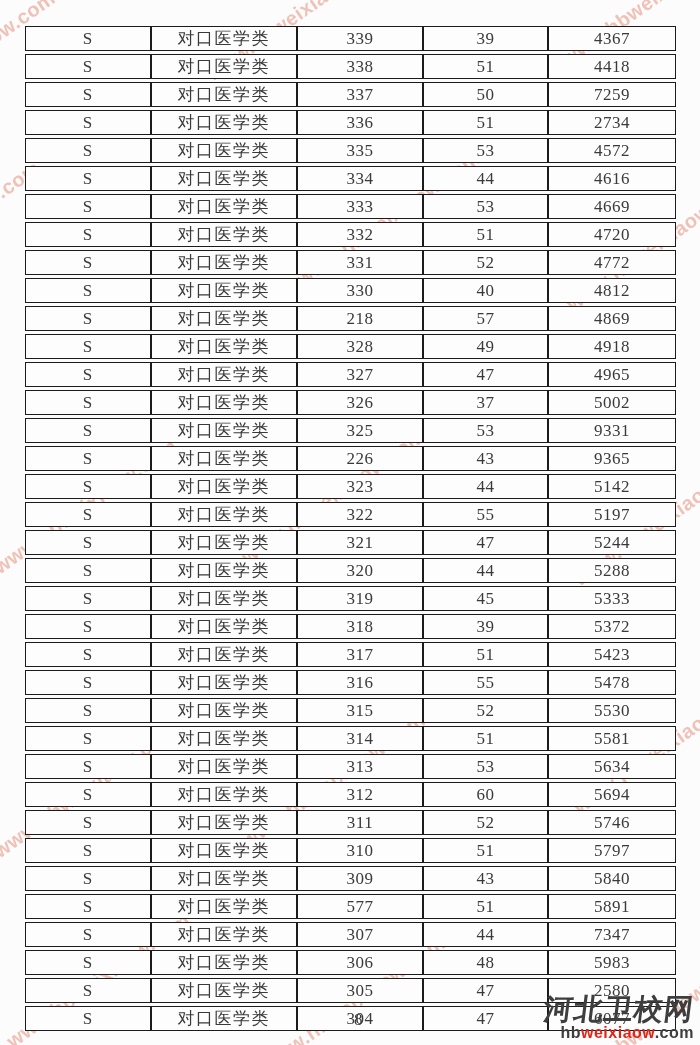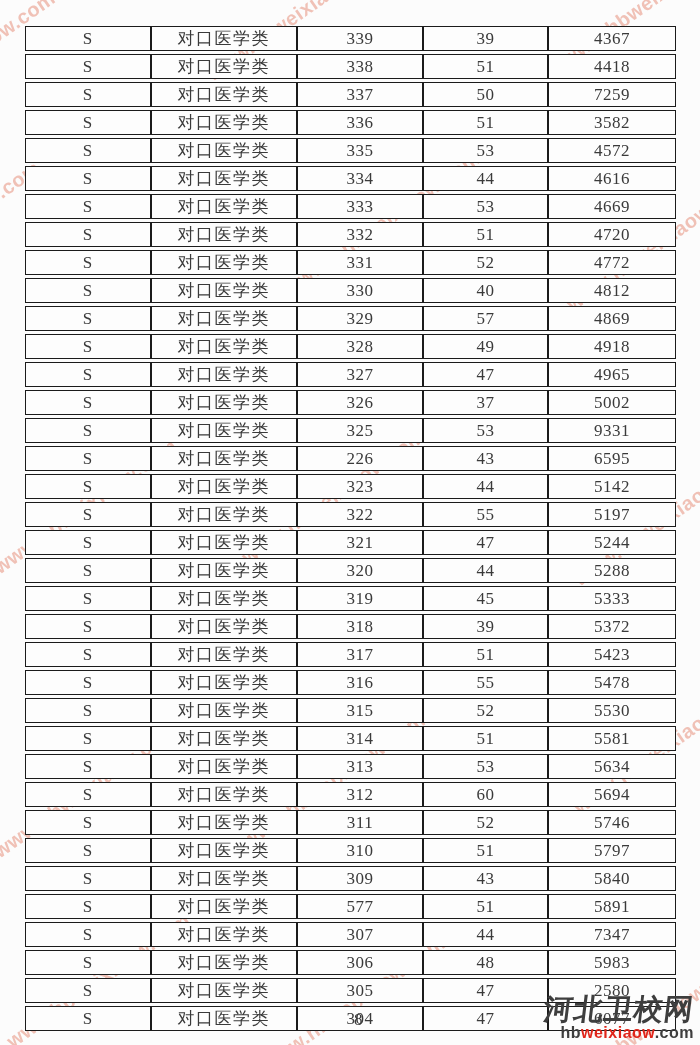--- a/index.html
+++ b/index.html
@@ -118,21 +118,21 @@
           <td class="category">对口医学类</td>
           <td>337</td>
           <td>50</td>
           <td>7259</td>
         </tr>
         <tr>
           <td>S</td>
           <td class="category">对口医学类</td>
           <td>336</td>
           <td>51</td>
-          <td>3582</td>
+          <td>2734</td>
         </tr>
         <tr>
           <td>S</td>
           <td class="category">对口医学类</td>
           <td>335</td>
           <td>53</td>
           <td>4572</td>
         </tr>
         <tr>
           <td>S</td>
@@ -165,21 +165,21 @@
         <tr>
           <td>S</td>
           <td class="category">对口医学类</td>
           <td>330</td>
           <td>40</td>
           <td>4812</td>
         </tr>
         <tr>
           <td>S</td>
           <td class="category">对口医学类</td>
-          <td>329</td>
+          <td>218</td>
           <td>57</td>
           <td>4869</td>
         </tr>
         <tr>
           <td>S</td>
           <td class="category">对口医学类</td>
           <td>328</td>
           <td>49</td>
           <td>4918</td>
         </tr>
@@ -202,21 +202,21 @@
           <td class="category">对口医学类</td>
           <td>325</td>
           <td>53</td>
           <td>9331</td>
         </tr>
         <tr>
           <td>S</td>
           <td class="category">对口医学类</td>
           <td>226</td>
           <td>43</td>
-          <td>6595</td>
+          <td>9365</td>
         </tr>
         <tr>
           <td>S</td>
           <td class="category">对口医学类</td>
           <td>323</td>
           <td>44</td>
           <td>5142</td>
         </tr>
         <tr>
           <td>S</td>

